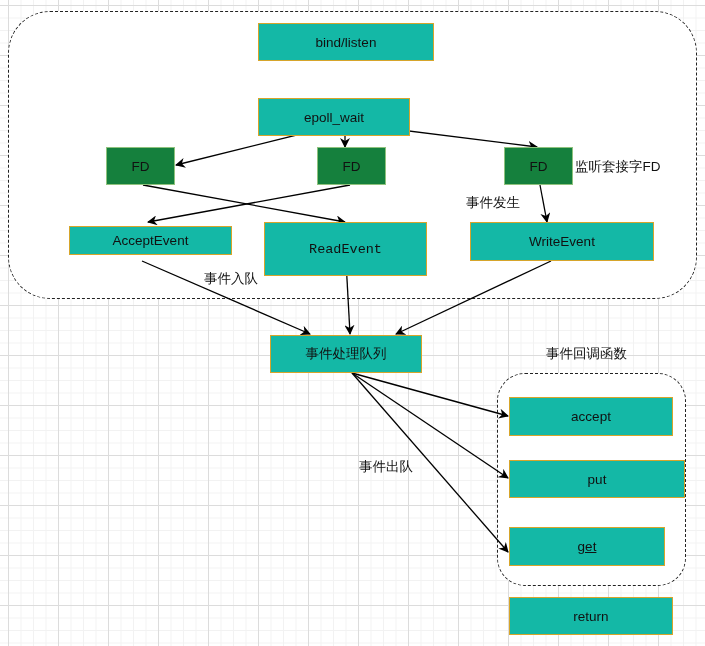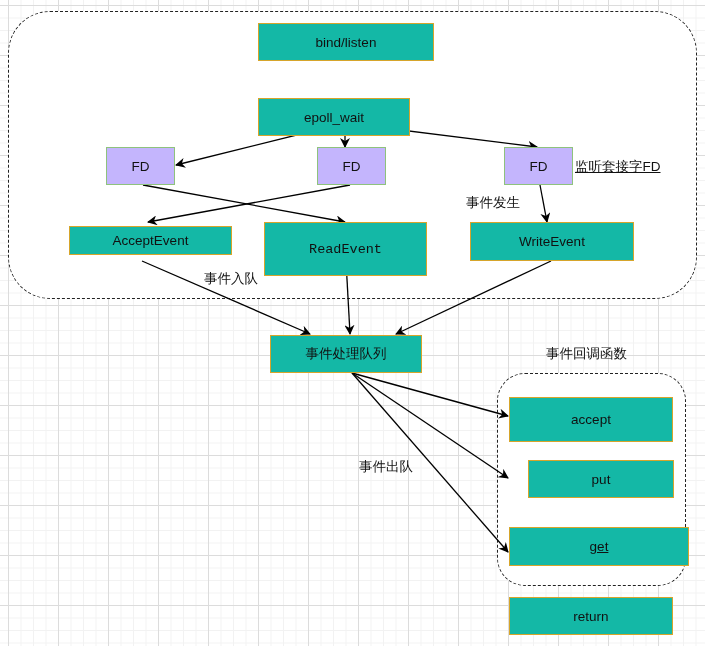--- a/index.html
+++ b/index.html
@@ -10,21 +10,21 @@
       linear-gradient(to right,#dcdcdc 1px,transparent 1px),
       linear-gradient(to bottom,#dcdcdc 1px,transparent 1px),
       linear-gradient(to right,#f2f2f2 1px,transparent 1px),
       linear-gradient(to bottom,#f2f2f2 1px,transparent 1px);
     background-size:50px 50px,50px 50px,12.5px 12.5px,12.5px 12.5px;
     background-position:8px 5px,8px 5px,8px 5px,8px 5px;}
   .group{position:absolute;border:1.3px dashed #222;border-radius:42px;background:#fff;box-sizing:border-box;}
   .node{position:absolute;box-sizing:border-box;display:flex;align-items:center;justify-content:center;
     font-size:13.5px;color:#111;}
   .orange{background:#14b8a6;border:1.5px solid #d6a52b;}
-  .green{background:#c4b5fd;border:1.5px solid #8fc27d;}
+  .green{background:#15803d;border:1.5px solid #8fc27d;}
   .label{position:absolute;font-size:13.5px;color:#111;white-space:nowrap;}
   svg.edges{position:absolute;left:0;top:0;}
 </style>
 </head>
 <body>
 
 <div class="grid"></div>
 
 <div class="group" style="left:8px;top:11px;width:689px;height:288px;"></div>
 <div class="group" style="left:497px;top:373px;width:189px;height:213px;border-radius:28px;"></div>
@@ -53,26 +53,26 @@
 
 <div class="node orange" style="left:258px;top:23px;width:176px;height:38px;">bind/listen</div>
 <div class="node orange" style="left:258px;top:98px;width:152px;height:38px;">epoll_wait</div>
 
 <div class="node green" style="left:106px;top:147px;width:69px;height:38px;">FD</div>
 <div class="node green" style="left:317px;top:147px;width:69px;height:38px;">FD</div>
 <div class="node green" style="left:504px;top:147px;width:69px;height:38px;">FD</div>
 
 <div class="node orange" style="left:59px;top:226px;width:163px;height:29px;margin-left:10px;">AcceptEvent</div>
 <div class="node orange" style="left:264px;top:222px;width:163px;height:54px;font-family:Liberation Mono, monospace;">ReadEvent</div>
-<div class="node orange" style="left:470px;top:222px;width:164px;height:39px;">WriteEvent</div>
+<div class="node orange" style="left:470px;top:222px;width:184px;height:39px;">WriteEvent</div>
 
 <div class="node orange" style="left:270px;top:335px;width:152px;height:38px;">事件处理队列</div>
 
-<div class="node orange" style="left:509px;top:397px;width:164px;height:45px;">accept</div>
-<div class="node orange" style="left:528px;top:460px;width:146px;height:38px;">put</div>
-<div class="node orange" style="left:509px;top:527px;width:180px;height:39px;text-decoration:underline;">get</div>
+<div class="node orange" style="left:509px;top:397px;width:164px;height:39px;">accept</div>
+<div class="node orange" style="left:509px;top:460px;width:176px;height:38px;">put</div>
+<div class="node orange" style="left:509px;top:527px;width:156px;height:39px;text-decoration:underline;">get</div>
 <div class="node orange" style="left:509px;top:597px;width:164px;height:38px;">return</div>
 
-<div class="label" style="left:575px;top:158px;text-decoration:underline;">监听套接字FD</div>
+<div class="label" style="left:575px;top:158px;">监听套接字FD</div>
 <div class="label" style="left:466px;top:194px;">事件发生</div>
 <div class="label" style="left:204px;top:270px;">事件入队</div>
 <div class="label" style="left:546px;top:345px;">事件回调函数</div>
 <div class="label" style="left:359px;top:458px;">事件出队</div>
 
 </body></html>

